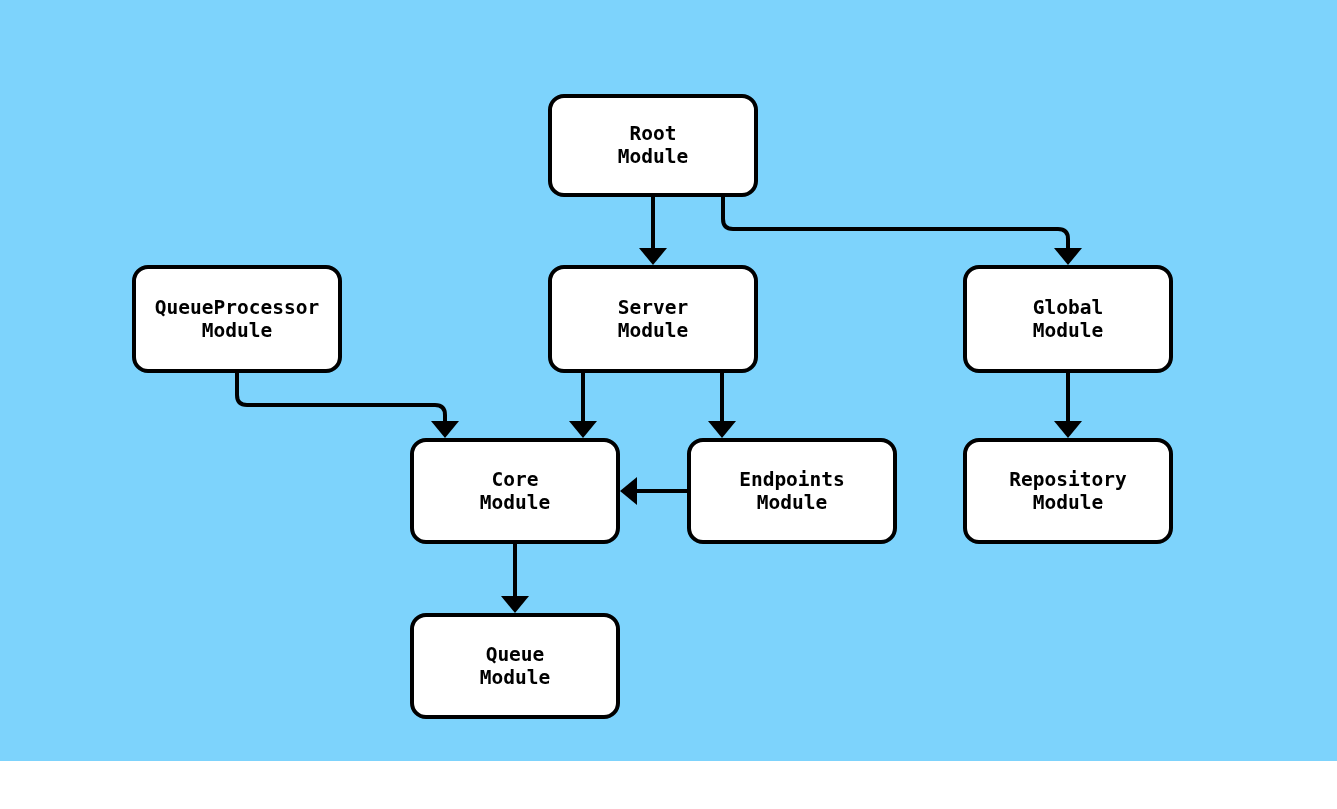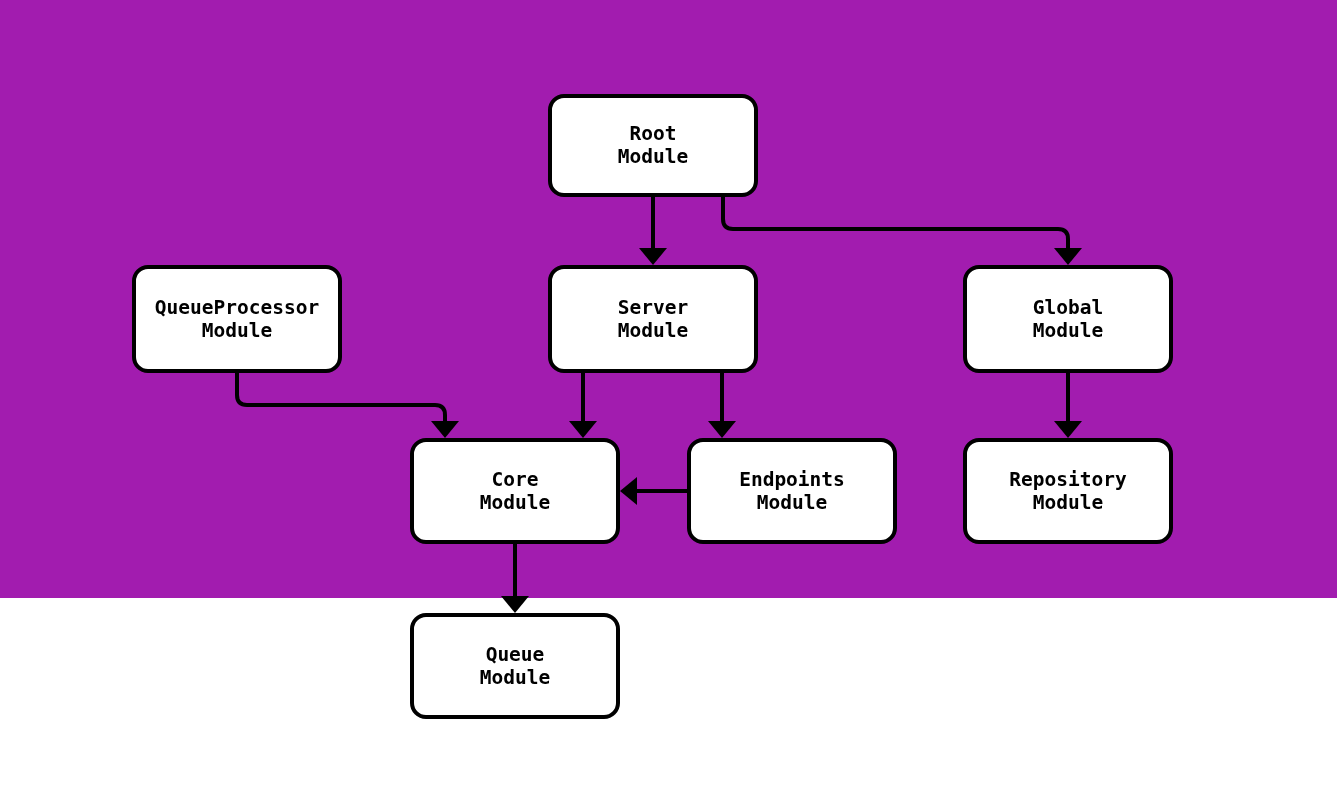--- a/index.html
+++ b/index.html
@@ -10,22 +10,22 @@
   }
   body {
     width: 1337px;
     height: 809px;
     overflow: hidden;
     font-family: "DejaVu Sans Mono", "Liberation Mono", monospace;
   }
   #diagram-root {
     position: relative;
     width: 1337px;
-    height: 598px;
-    background: #a21caf;
+    height: 761px;
+    background: #7dd3fc;
   }
   svg.diagram-canvas {
     display: block;
     width: 1337px;
     height: 809px;
   }
   .node-box {
     fill: #ffffff;
     stroke: #000000;
     stroke-width: 4;

